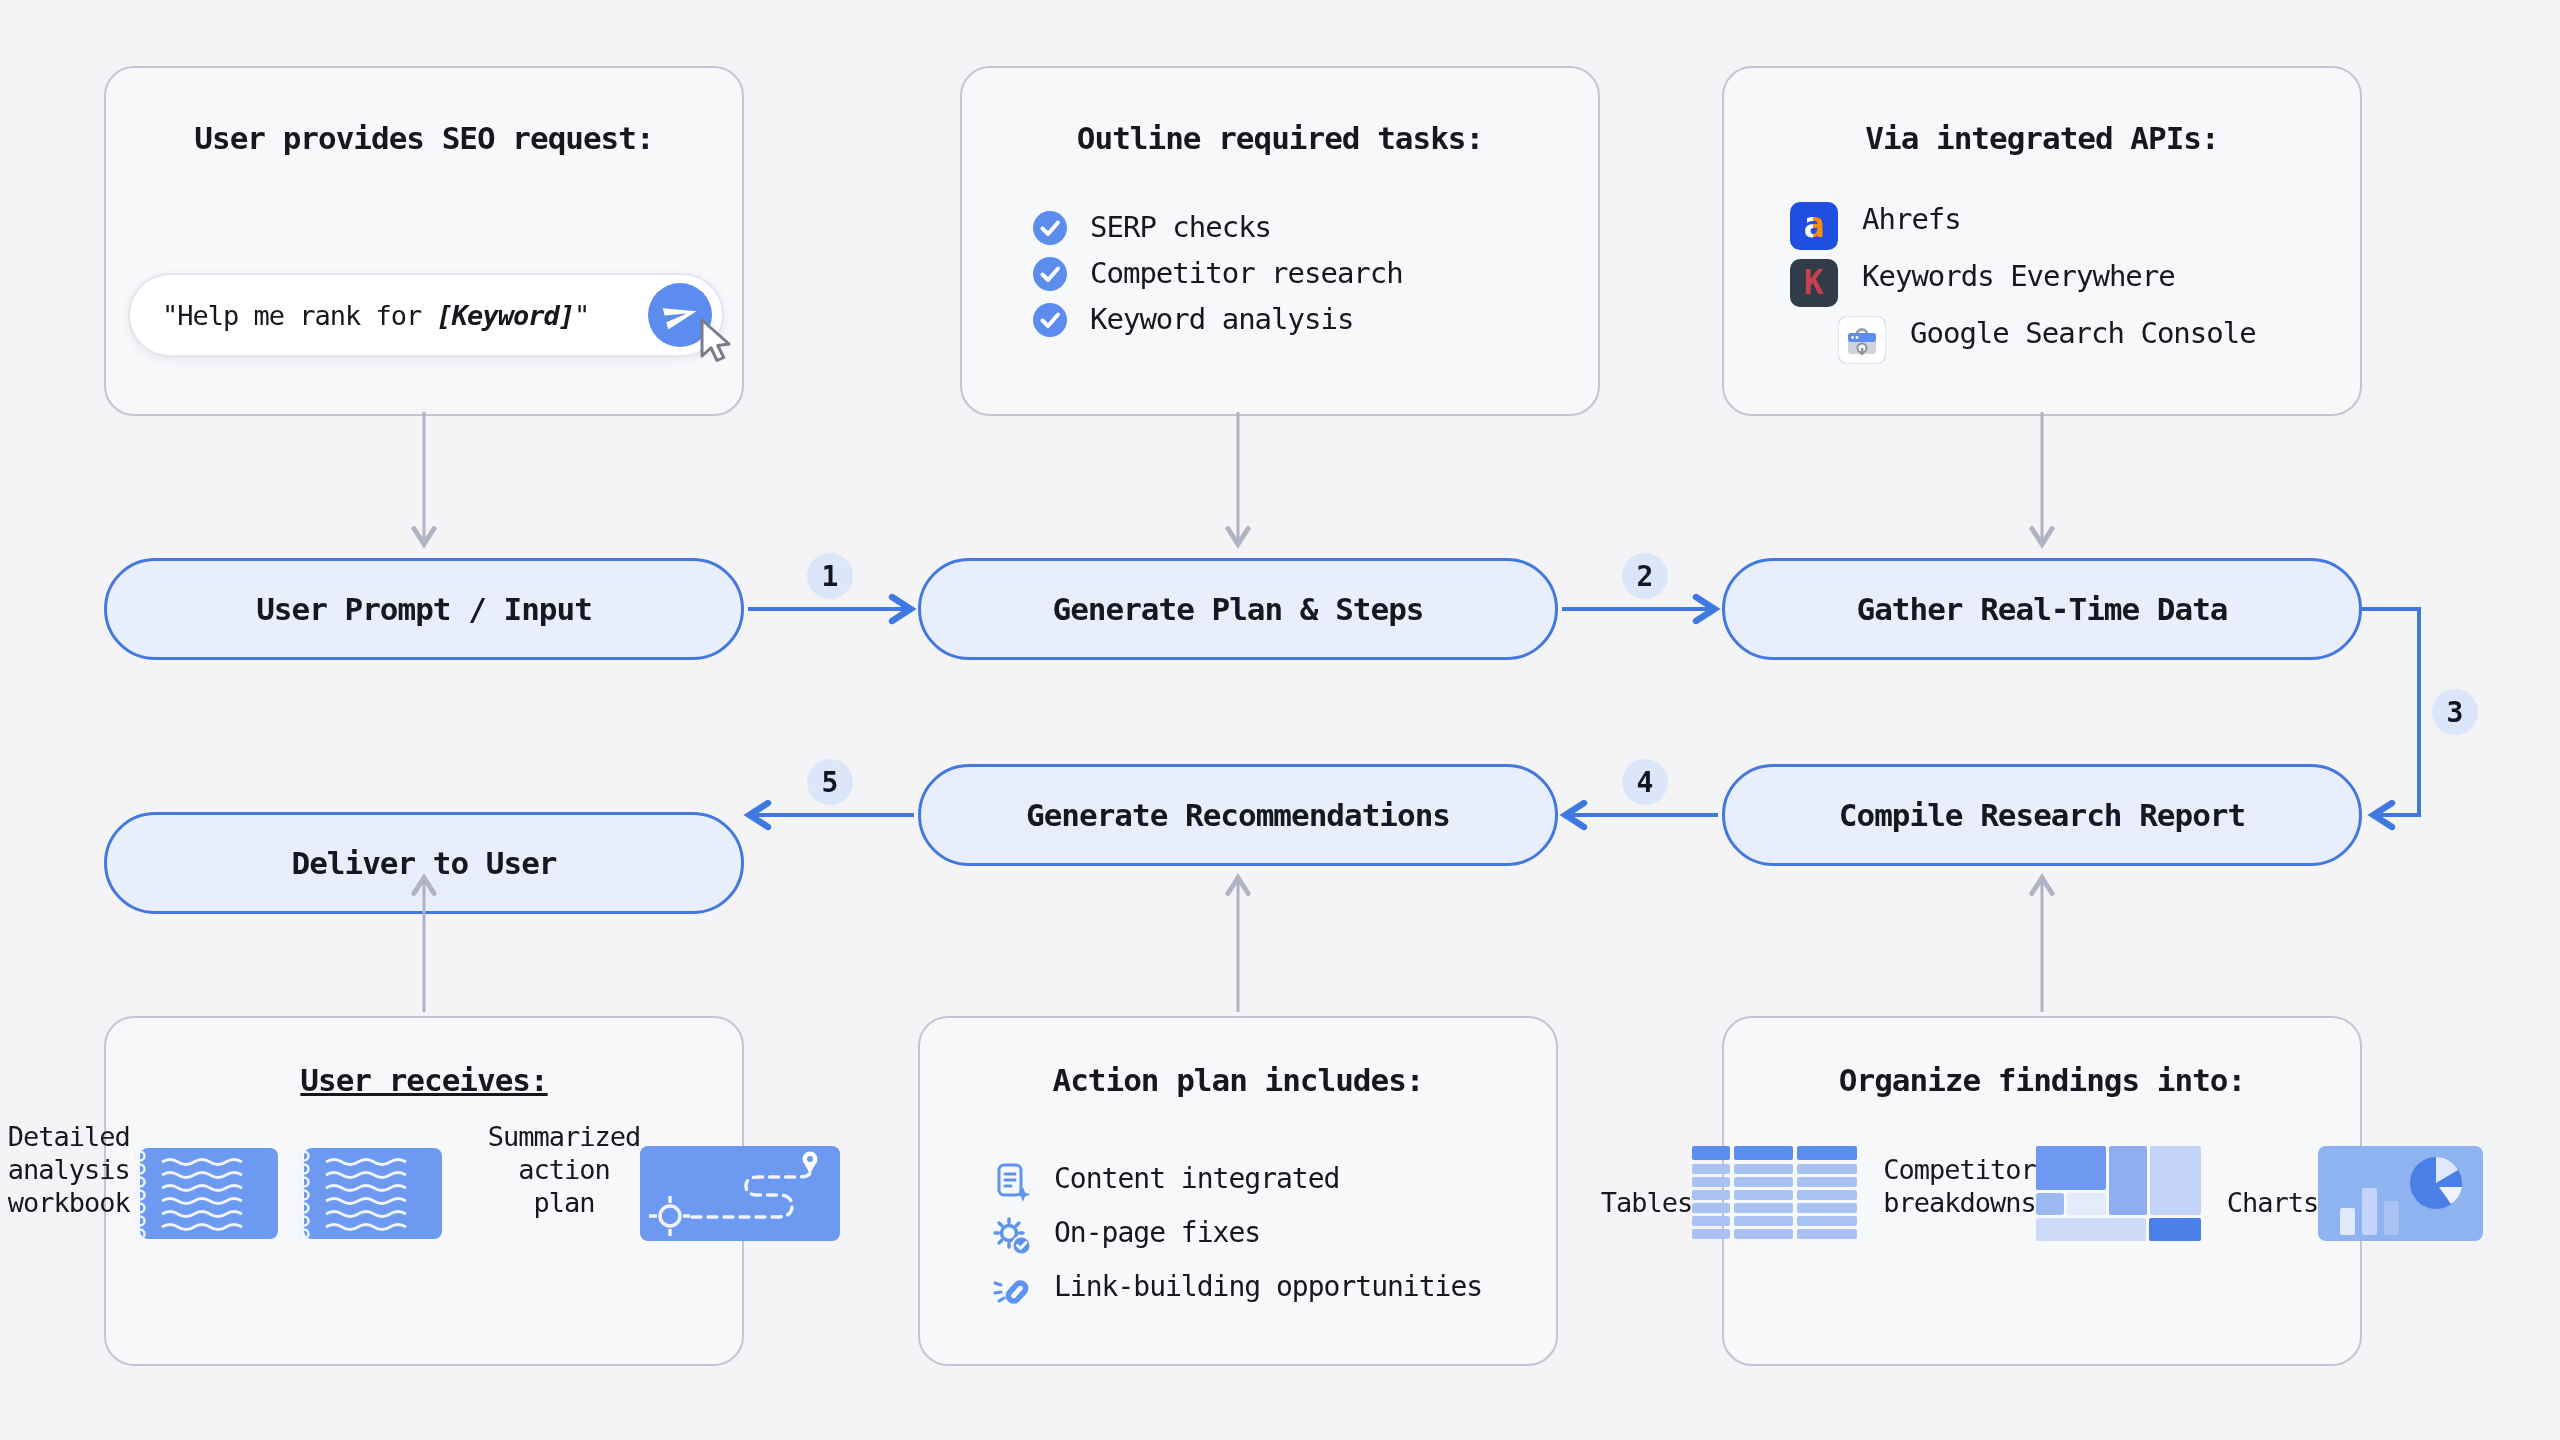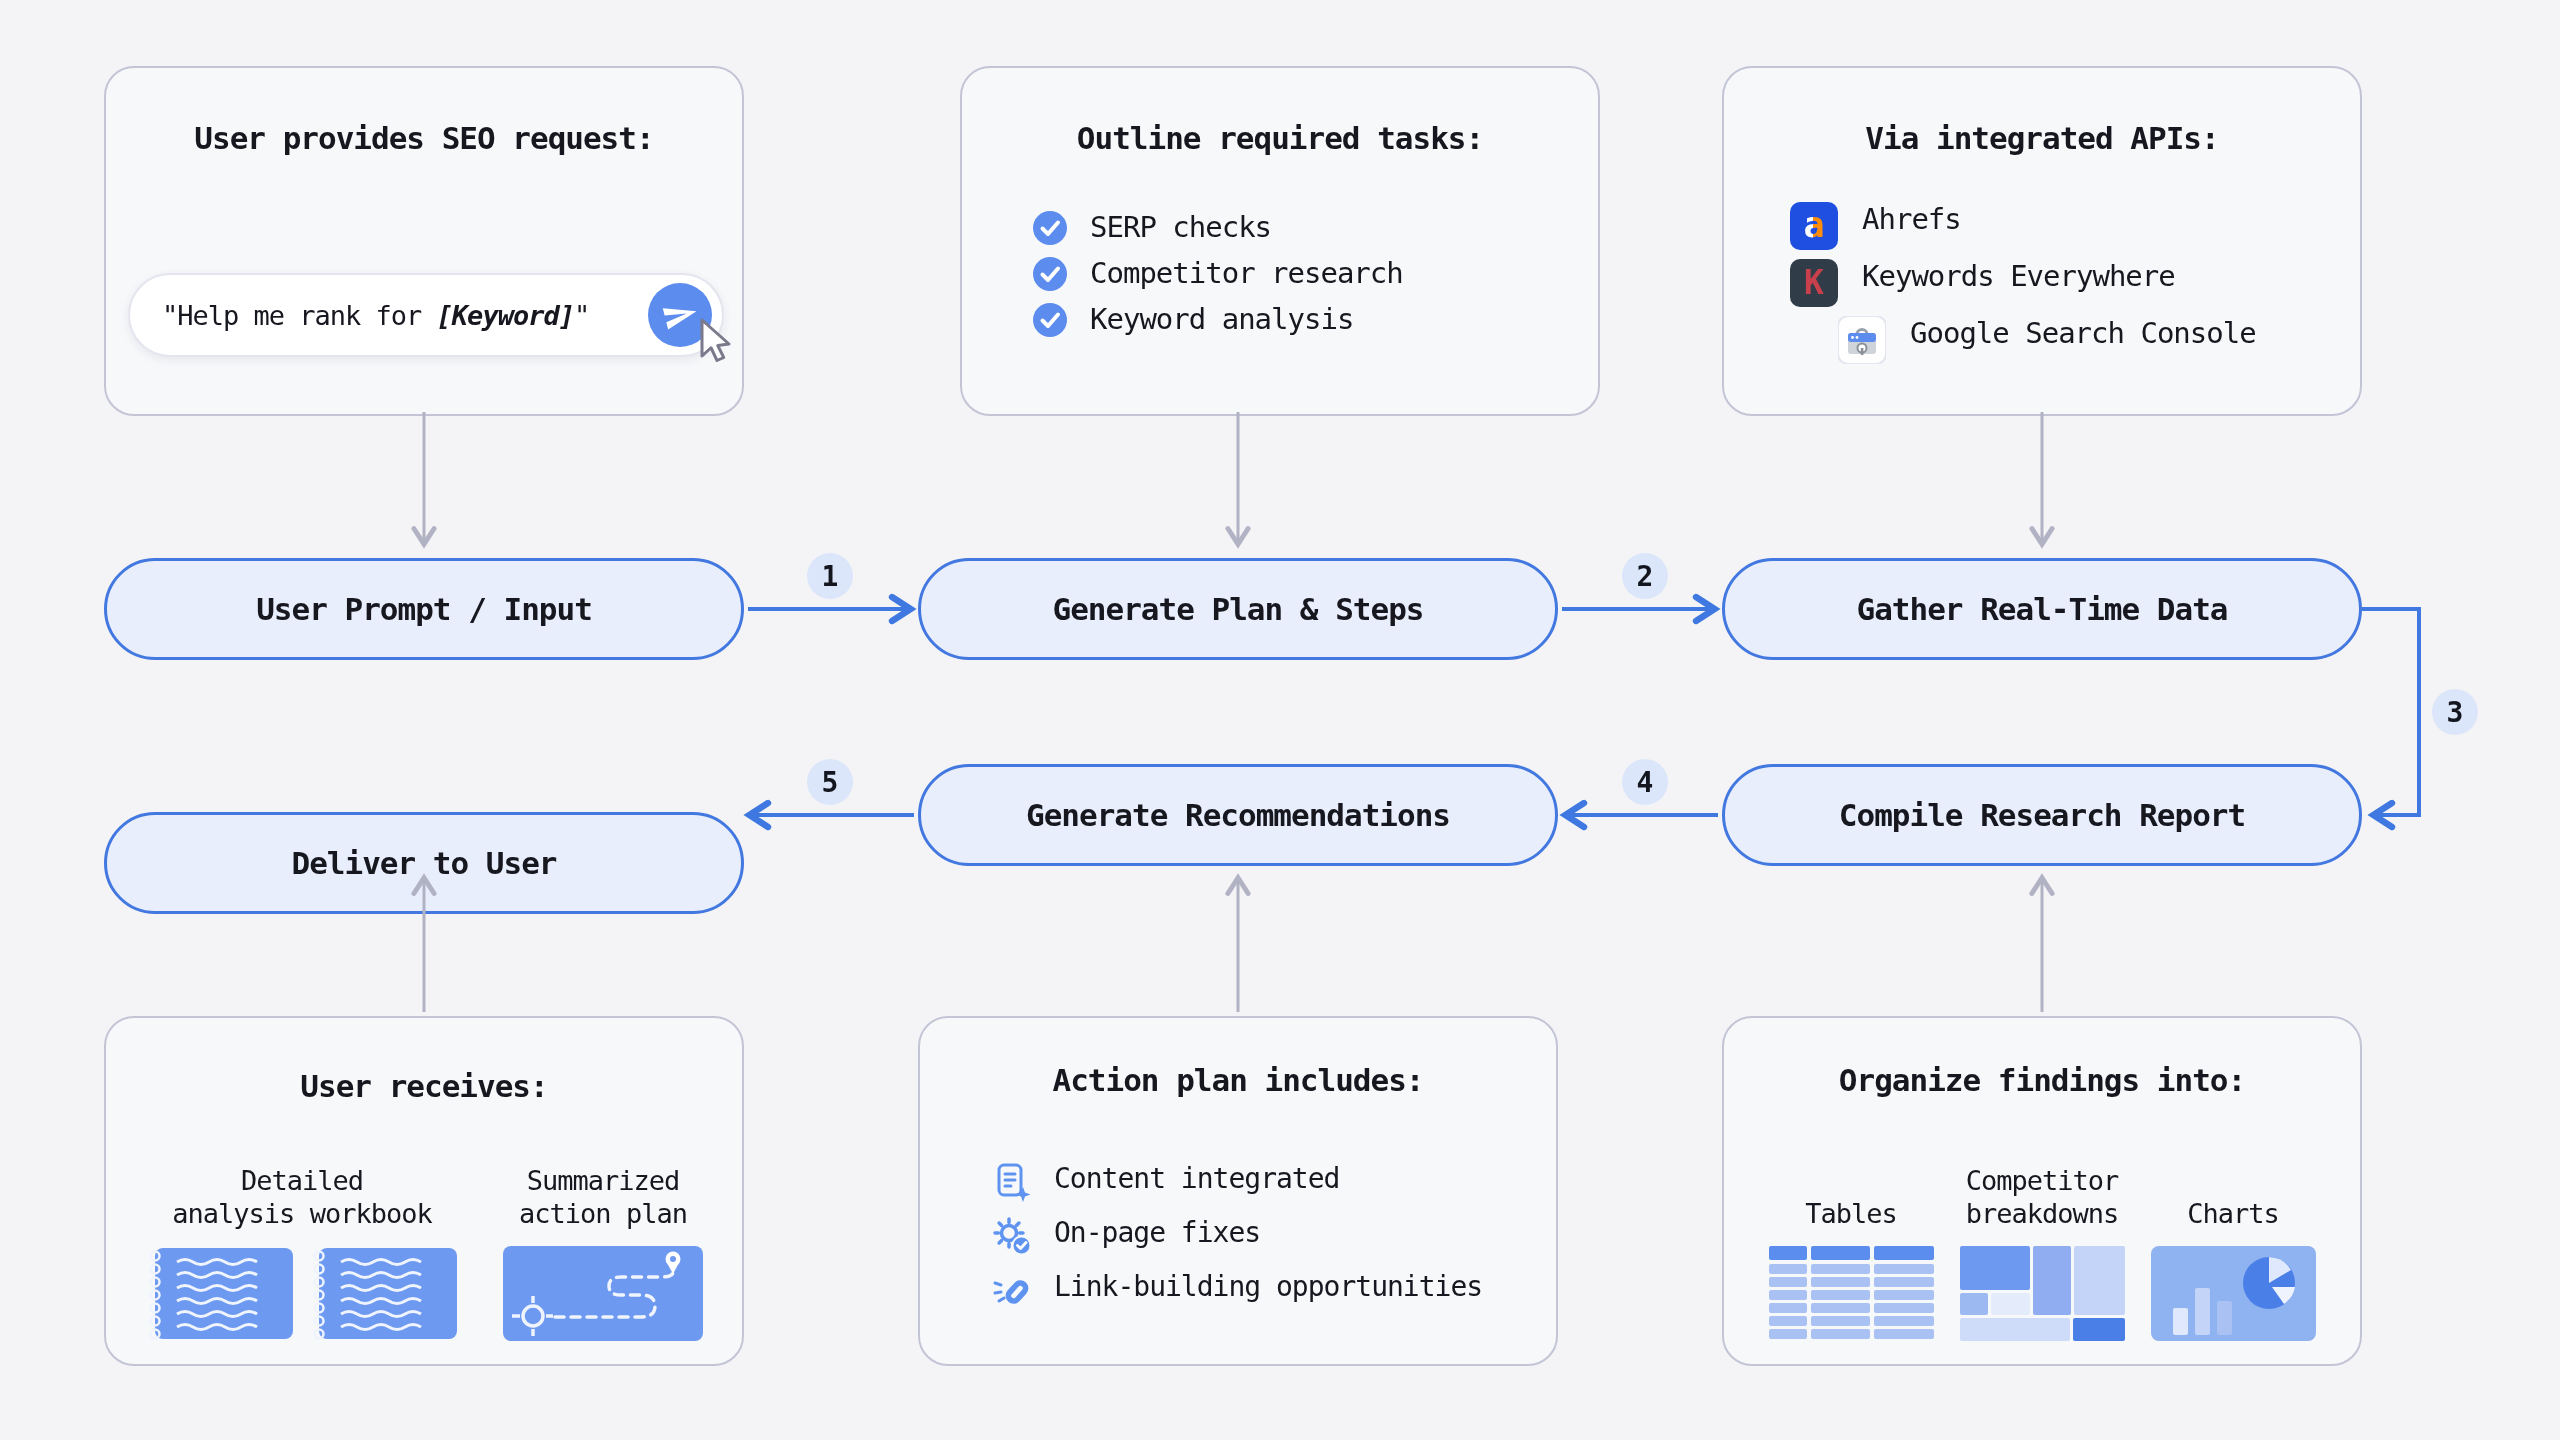--- a/index.html
+++ b/index.html
@@ -39,21 +39,21 @@
     display:flex;align-items:center;
   }
   .chat-text{margin-left:32px;font-size:27px;letter-spacing:-1px;white-space:nowrap;}
   .kw{font-weight:700;font-style:italic;}
   .send-btn{
     position:absolute;right:10px;top:8px;width:64px;height:64px;border-radius:50%;
     background:#5b8cee;border:none;padding:0;display:flex;align-items:center;justify-content:center;
   }
   .cursor{position:absolute;right:-16px;top:42px;}
   .receives-grid{position:absolute;top:112px;left:0;right:0;display:flex;justify-content:center;gap:44px;}
-  .receive-col{display:flex;flex-direction:column;align-items:center;margin-top:34px;}
+  .receive-col{display:flex;flex-direction:row;align-items:center;}
   .receive-label{
     font-size:27px;line-height:33px;text-align:center;height:66px;
     display:flex;flex-direction:column;justify-content:flex-end;letter-spacing:-1px;
   }
   .icons-row{display:flex;gap:14px;margin-top:16px;}
   .organize-grid{position:absolute;top:112px;left:0;right:0;display:flex;justify-content:center;gap:26px;}
 </style>
 </head>
 <body>
 
@@ -175,21 +175,21 @@
   </div>
 
   <div class="pill" style="left:104px;top:558px;">User Prompt / Input</div>
   <div class="pill" style="left:918px;top:558px;">Generate Plan &amp; Steps</div>
   <div class="pill" style="left:1722px;top:558px;">Gather Real-Time Data</div>
   <div class="pill" style="left:104px;top:764px;margin-top:48px;">Deliver to User</div>
   <div class="pill" style="left:918px;top:764px;">Generate Recommendations</div>
   <div class="pill" style="left:1722px;top:764px;">Compile Research Report</div>
 
   <div class="card" style="left:104px;top:1016px;">
-    <div class="card-title" style="top:50px;">User receives:</div>
+    <div class="card-title" style="top:44px;text-decoration:underline;">User receives:</div>
     <div class="receives-grid">
       <div class="receive-col">
         <div class="receive-label">
           <span>Detailed</span>
           <span>analysis workbook</span>
         </div>
         <div class="icons-row">
           <svg width="150" height="95" viewBox="0 0 150 95">
             <rect x="10" y="2" width="138" height="91" rx="8" fill="#6d99f1"></rect>
             <g stroke="#eef3fd" stroke-width="2.5" fill="none">

